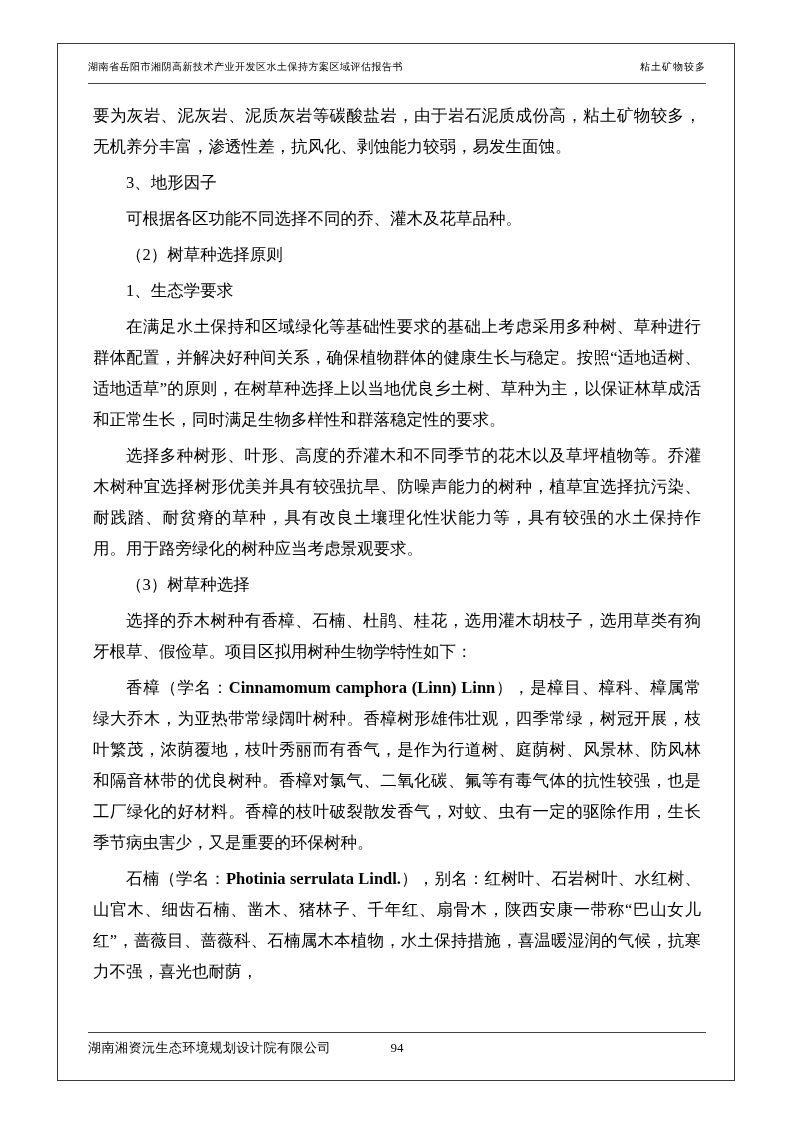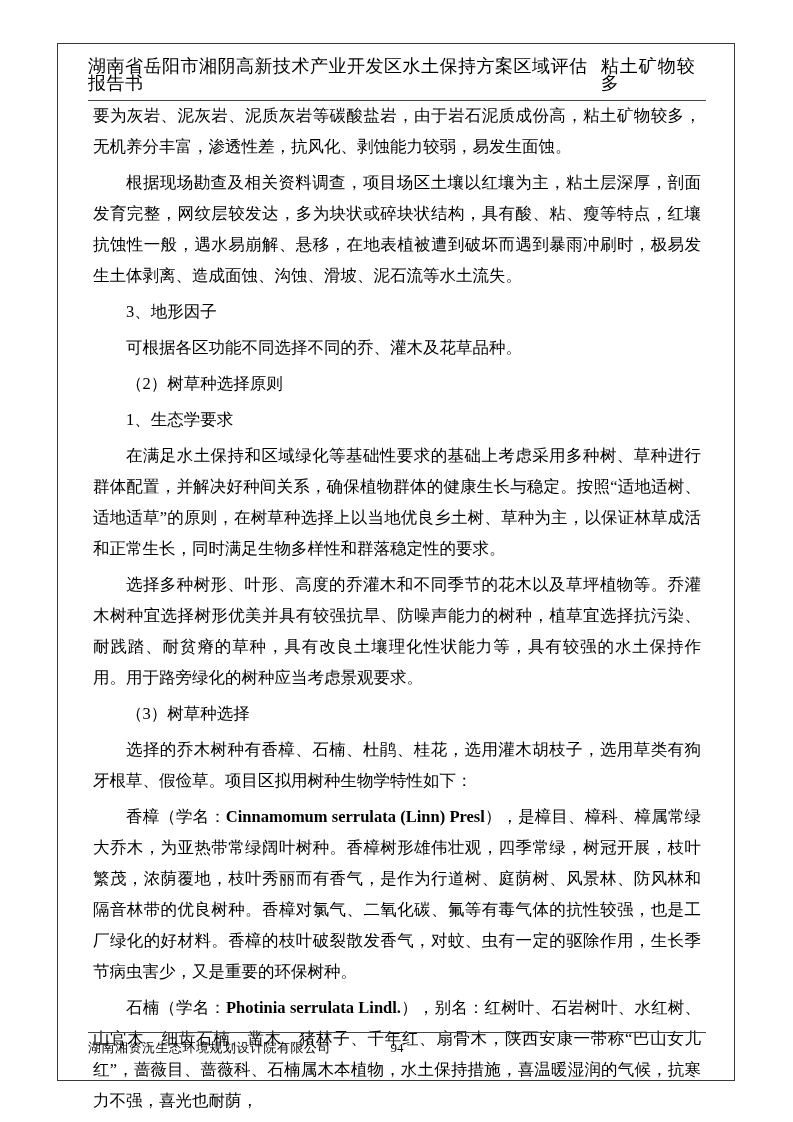--- a/index.html
+++ b/index.html
@@ -27,21 +27,21 @@
     pointer-events: none;
   }
   .doc-header {
     position: absolute;
     left: 88px;
     top: 58px;
     width: 618px;
     display: flex;
     justify-content: space-between;
     align-items: flex-end;
-    font-size: 18px;
+    font-size: 10px;
     line-height: 17px;
     padding-bottom: 8px;
     border-bottom: 1px solid #444444;
     box-sizing: border-box;
   }
   .doc-header .hdr-left { letter-spacing: 0.5px; }
   .doc-header .hdr-right { letter-spacing: 1px; }
   .doc-body {
     position: absolute;
     left: 88px;
@@ -91,30 +91,29 @@
 
   <div class="page-border"></div>
 
   <div class="doc-header">
     <span class="hdr-left">湖南省岳阳市湘阴高新技术产业开发区水土保持方案区域评估报告书</span>
     <span class="hdr-right">粘土矿物较多</span>
   </div>
 
   <div class="doc-body">
       <p class=""><span>要为灰岩、泥灰岩、泥质灰岩等碳酸盐岩，由于岩石泥质成份高，粘土矿物较多，无机养分丰富，渗透性差，抗风化、剥蚀能力较弱，易发生面蚀。</span></p>
-      <p class="indent"><span>根据现场勘查及相关资料调查，项目场区土壤以红壤为主，粘土层深厚，剖面发育完整，网纹层较发达，多为块状或碎块状结构，具有酸、粘、瘦等特点，红壤抗蚀性一般，遇水易崩解、悬移，在地表植被遭到破坏而遇到暴雨冲刷时，极易发生土体剥离、造成面蚀、沟蚀、滑坡、泥石流等水土流失。</span></p>
       <p class="indent"><span>3、地形因子</span></p>
       <p class="indent"><span>可根据各区功能不同选择不同的乔、灌木及花草品种。</span></p>
       <p class="indent"><span>（2）树草种选择原则</span></p>
       <p class="indent"><span>1、生态学要求</span></p>
       <p class="indent"><span>在满足水土保持和区域绿化等基础性要求的基础上考虑采用多种树、草种进行群体配置，并解决好种间关系，确保植物群体的健康生长与稳定。按照“适地适树、适地适草”的原则，在树草种选择上以当地优良乡土树、草种为主，以保证林草成活和正常生长，同时满足生物多样性和群落稳定性的要求。</span></p>
       <p class="indent"><span>选择多种树形、叶形、高度的乔灌木和不同季节的花木以及草坪植物等。乔灌木树种宜选择树形优美并具有较强抗旱、防噪声能力的树种，植草宜选择抗污染、耐践踏、耐贫瘠的草种，具有改良土壤理化性状能力等，具有较强的水土保持作用。用于路旁绿化的树种应当考虑景观要求。</span></p>
       <p class="indent"><span>（3）树草种选择</span></p>
       <p class="indent"><span>选择的乔木树种有香樟、石楠、杜鹃、桂花，选用灌木胡枝子，选用草类有狗牙根草、假俭草。项目区拟用树种生物学特性如下：</span></p>
-      <p class="indent"><span>香樟（学名：</span><span class="bold">Cinnamomum serrulata (Linn) Presl</span><span>），是樟目、樟科、樟属常绿大乔木，为亚热带常绿阔叶树种。香樟树形雄伟壮观，四季常绿，树冠开展，枝叶繁茂，浓荫覆地，枝叶秀丽而有香气，是作为行道树、庭荫树、风景林、防风林和隔音林带的优良树种。香樟对氯气、二氧化碳、氟等有毒气体的抗性较强，也是工厂绿化的好材料。香樟的枝叶破裂散发香气，对蚊、虫有一定的驱除作用，生长季节病虫害少，又是重要的环保树种。</span></p>
+      <p class="indent"><span>香樟（学名：</span><span class="bold">Cinnamomum camphora (Linn) Linn</span><span>），是樟目、樟科、樟属常绿大乔木，为亚热带常绿阔叶树种。香樟树形雄伟壮观，四季常绿，树冠开展，枝叶繁茂，浓荫覆地，枝叶秀丽而有香气，是作为行道树、庭荫树、风景林、防风林和隔音林带的优良树种。香樟对氯气、二氧化碳、氟等有毒气体的抗性较强，也是工厂绿化的好材料。香樟的枝叶破裂散发香气，对蚊、虫有一定的驱除作用，生长季节病虫害少，又是重要的环保树种。</span></p>
       <p class="indent"><span>石楠（学名：</span><span class="bold">Photinia serrulata Lindl.</span><span>），别名：红树叶、石岩树叶、水红树、山官木、细齿石楠、凿木、猪林子、千年红、扇骨木，陕西安康一带称“巴山女儿红”，蔷薇目、蔷薇科、石楠属木本植物，水土保持措施，喜温暖湿润的气候，抗寒力不强，喜光也耐荫，</span></p>
     </div>
 
   <div class="doc-footer">
     <span class="footer-company">湖南湘资沅生态环境规划设计院有限公司</span>
     <span class="footer-page">94</span>
   </div>
 
 </div>
 

